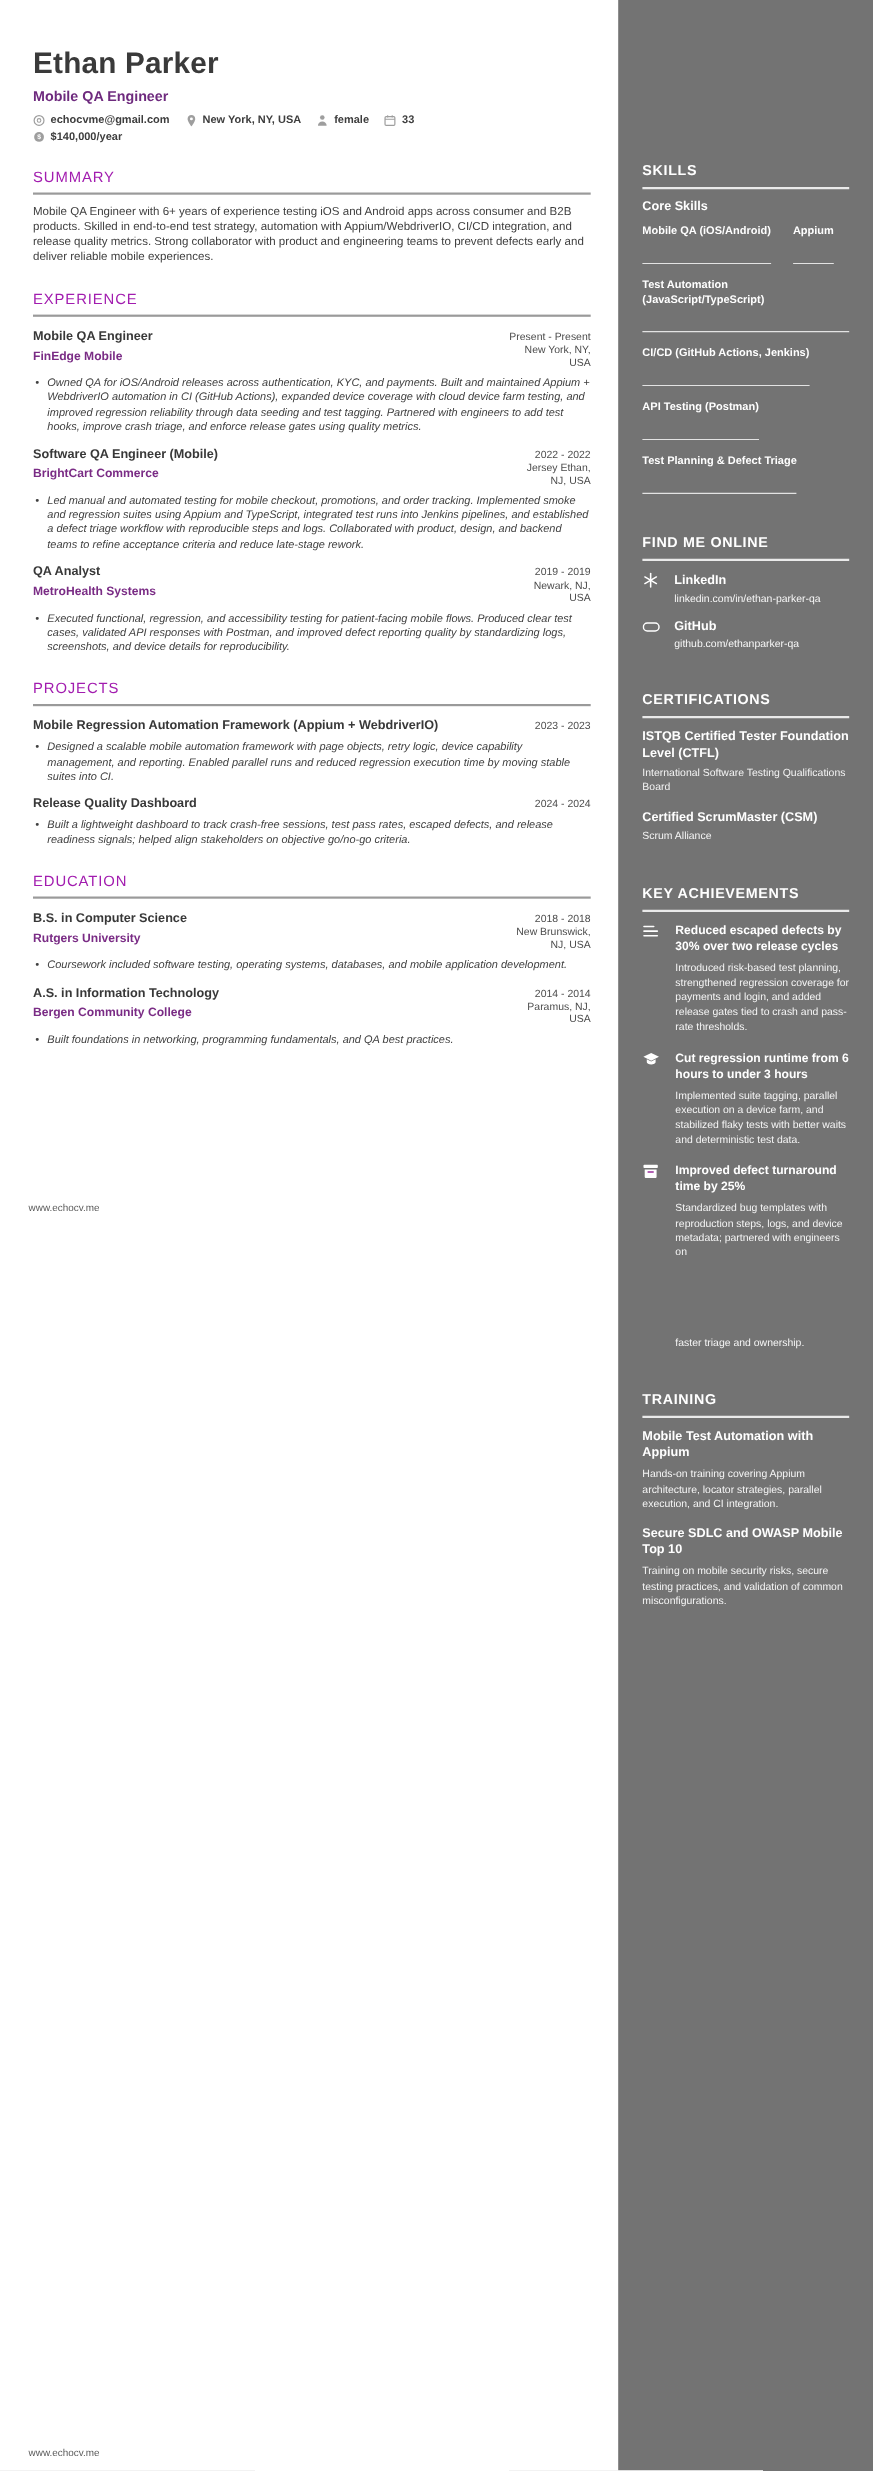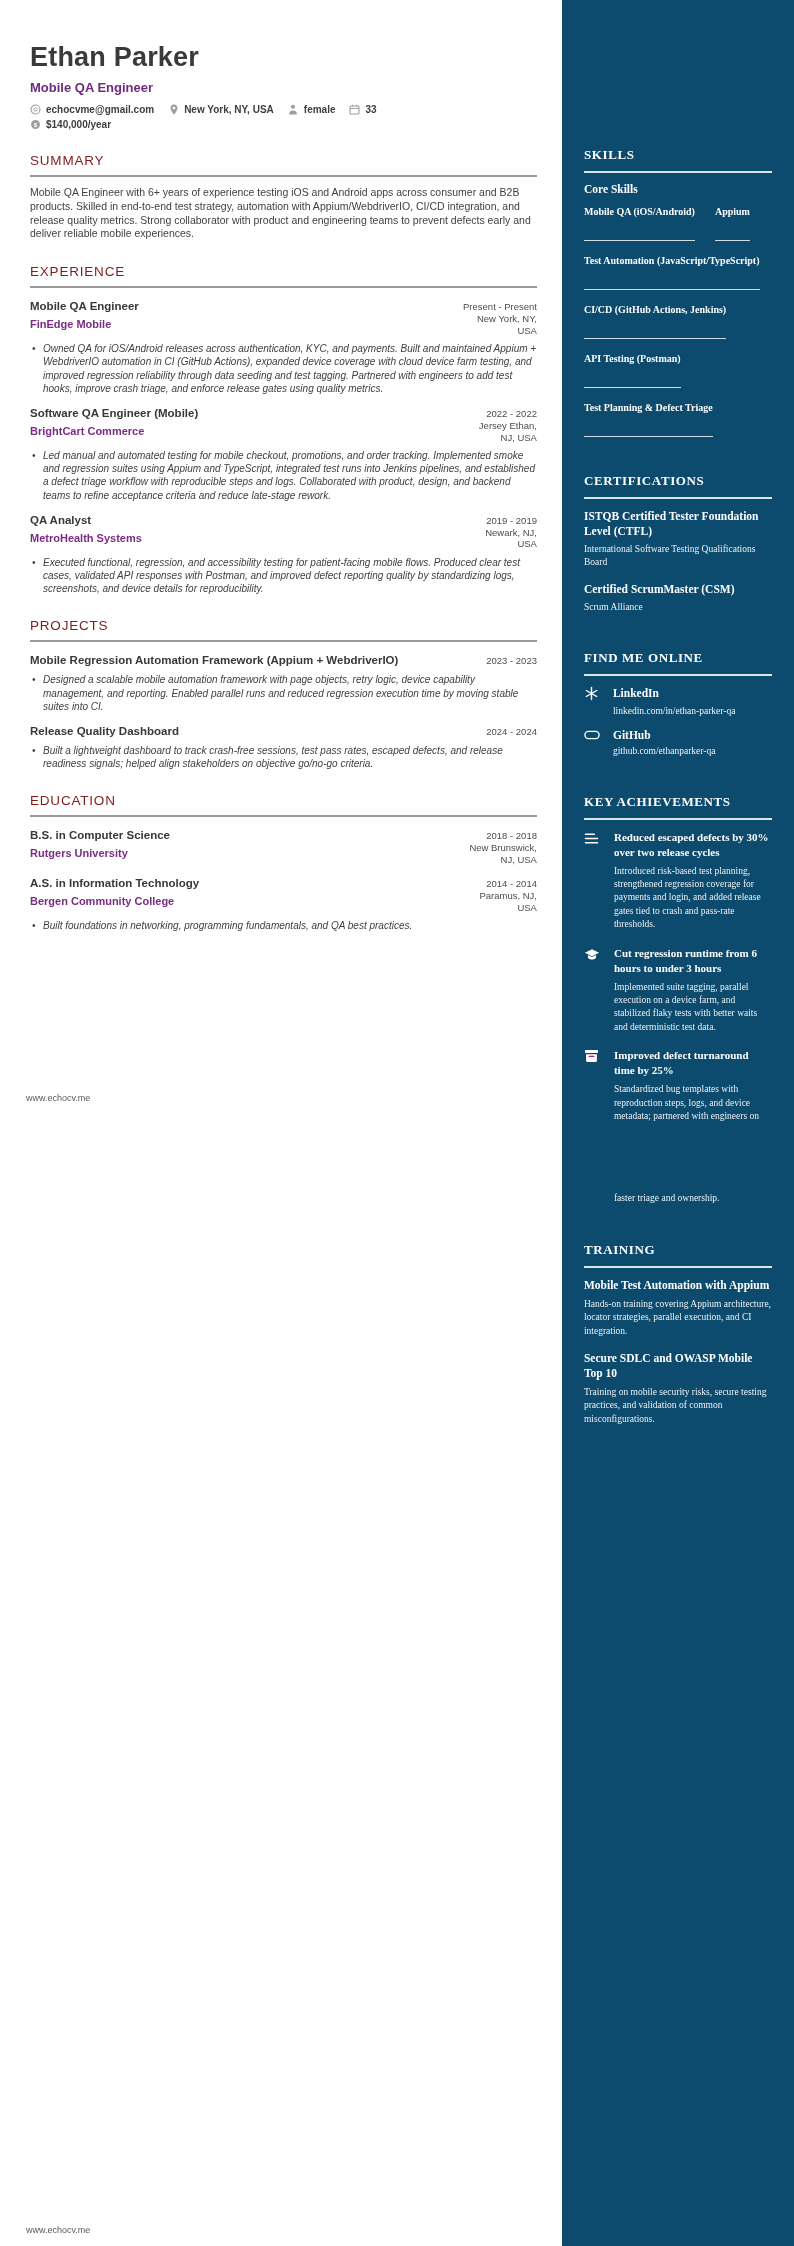--- a/index.html
+++ b/index.html
@@ -8,39 +8,39 @@
   
   .left-col{box-sizing:border-box;width:640px;padding:42px 25px 0 30px;color:#3d3d3d;}
   .name{font-size:27px;font-weight:bold;color:#3a3a3a;letter-spacing:.2px;margin:0 0 7px 0;}
   .cand-title{font-size:13px;font-weight:bold;color:#6e2a7e;margin-bottom:9px;}
   .contact-row{display:flex;flex-wrap:wrap;align-items:center;gap:0 14px;margin-bottom:4px;}
   .citem{display:flex;align-items:center;gap:5px;font-size:10px;font-weight:bold;color:#3d3d3d;}
   .cicon{display:inline-flex;align-items:center;justify-content:center;width:11px;height:11px;color:#9e9e9e;}
   .cicon svg{display:block;}
 
   .lsection{margin-top:23px;}
-  .lsection h2{font-size:13.5px;font-weight:normal;color:#7f1d1d;letter-spacing:.8px;margin:0 0 7px 0;
+  .lsection h2{font-size:13.5px;font-weight:normal;color:#a21caf;letter-spacing:.8px;margin:0 0 7px 0;
                padding-bottom:7px;border-bottom:2px solid #9a9a9a;}
   .summary-text{font-size:10.5px;line-height:13.8px;color:#3f3f3f;margin-top:9px;}
 
   .entry{margin-top:11px;}
   .erow{display:flex;justify-content:space-between;align-items:flex-start;}
   .etitle{font-size:11.5px;font-weight:bold;color:#383838;line-height:14px;}
   .edate{font-size:9.5px;color:#4c4c4c;white-space:nowrap;flex-shrink:0;margin-left:10px;padding-top:2px;}
   .ecompany{font-size:11px;font-weight:bold;color:#7a2c85;margin-top:5px;line-height:13px;}
   .eloc{font-size:9.5px;color:#4c4c4c;width:72px;text-align:right;flex-shrink:0;margin-left:10px;line-height:11.5px;}
   .bullet{position:relative;margin-top:6px;padding-left:13px;font-size:10px;line-height:13.2px;color:#404040;font-style:italic;}
   .bullet::before{content:"•";position:absolute;left:2px;top:0;color:#404040;}
 
   .footer{position:absolute;left:26px;font-size:9px;color:#5a5a5a;}
   .footer.p1{top:1093px;}
   .footer.p2{top:2225px;}
 
   
-  .sidebar{box-sizing:border-box;width:261px;background:#0c4a6e;color:#ffffff;padding:147px 22px 0 22px;font-family:Liberation Serif, serif;}
+  .sidebar{box-sizing:border-box;width:261px;background:#737373;color:#ffffff;padding:147px 22px 0 22px;}
   .ssection{margin-bottom:36px;}
   .ssection h2{font-size:13px;font-weight:bold;color:#ffffff;letter-spacing:.6px;margin:0 0 10px 0;
                padding-bottom:8px;border-bottom:2px solid rgba(255,255,255,.85);}
   .skills-group-title{font-size:11.5px;font-weight:bold;margin:4px 0 10px 0;}
   .skill-list{display:flex;flex-wrap:wrap;column-gap:20px;row-gap:13px;}
   .skill{font-size:10px;font-weight:bold;padding-bottom:22px;border-bottom:1px solid rgba(255,255,255,.8);line-height:13px;}
 
   .cert{margin-bottom:14px;}
   .cert-title{font-size:11.5px;font-weight:bold;line-height:15px;}
   .cert-issuer{font-size:9.5px;color:rgba(255,255,255,.92);margin-top:4px;line-height:12.5px;}
@@ -195,20 +195,21 @@
 
       <div class="entry">
         <div class="erow">
           <span class="etitle">B.S. in Computer Science</span>
           <span class="edate">2018 - 2018</span>
         </div>
         <div class="erow">
           <span class="ecompany">Rutgers University</span>
           <span class="eloc">New Brunswick, NJ, USA</span>
         </div>
+        <div class="bullet">Coursework included software testing, operating systems, databases, and mobile application development.</div>
       </div>
 
       <div class="entry">
         <div class="erow">
           <span class="etitle">A.S. in Information Technology</span>
           <span class="edate">2014 - 2014</span>
         </div>
         <div class="erow">
           <span class="ecompany">Bergen Community College</span>
           <span class="eloc">Paramus, NJ, USA</span>
@@ -224,32 +225,20 @@
     <div class="ssection">
       <h2>SKILLS</h2>
       <div class="skills-group-title">Core Skills</div>
       <div class="skill-list">
         <span class="skill">Mobile QA (iOS/Android)</span>
         <span class="skill">Appium</span>
         <span class="skill">Test Automation (JavaScript/TypeScript)</span>
         <span class="skill">CI/CD (GitHub Actions, Jenkins)</span>
         <span class="skill">API Testing (Postman)</span>
         <span class="skill">Test Planning &amp; Defect Triage</span>
-      </div>
-    </div>
-
-    <div class="ssection">
-      <h2>CERTIFICATIONS</h2>
-      <div class="cert">
-        <div class="cert-title">ISTQB Certified Tester Foundation Level (CTFL)</div>
-        <div class="cert-issuer">International Software Testing Qualifications Board</div>
-      </div>
-      <div class="cert">
-        <div class="cert-title">Certified ScrumMaster (CSM)</div>
-        <div class="cert-issuer">Scrum Alliance</div>
       </div>
     </div>
 
     <div class="ssection">
       <h2>FIND ME ONLINE</h2>
       <div class="online-item">
         <div class="online-head">
           <span class="oicon">
             <svg width="15" height="15" viewBox="0 0 16 16">
                 <g stroke="currentColor" stroke-width="1.5" stroke-linecap="round">
@@ -270,20 +259,32 @@
                 <rect x="1" y="1" width="16" height="8" rx="4" fill="none" stroke="currentColor" stroke-width="1.5"></rect>
               </svg>
           </span>
           <span class="online-label">GitHub</span>
         </div>
         <div class="online-link">github.com/ethanparker-qa</div>
       </div>
     </div>
 
     <div class="ssection">
+      <h2>CERTIFICATIONS</h2>
+      <div class="cert">
+        <div class="cert-title">ISTQB Certified Tester Foundation Level (CTFL)</div>
+        <div class="cert-issuer">International Software Testing Qualifications Board</div>
+      </div>
+      <div class="cert">
+        <div class="cert-title">Certified ScrumMaster (CSM)</div>
+        <div class="cert-issuer">Scrum Alliance</div>
+      </div>
+    </div>
+
+    <div class="ssection">
       <h2>KEY ACHIEVEMENTS</h2>
 
       <div class="ach">
         <span class="aicon">
           <svg width="15" height="13" viewBox="0 0 16 14">
               <g stroke="currentColor" stroke-width="1.6" stroke-linecap="round">
                 <line x1="1.5" y1="2.5" x2="11" y2="2.5"></line>
                 <line x1="1.5" y1="7" x2="14.5" y2="7"></line>
                 <line x1="1.5" y1="11.5" x2="14.5" y2="11.5"></line>
               </g>

